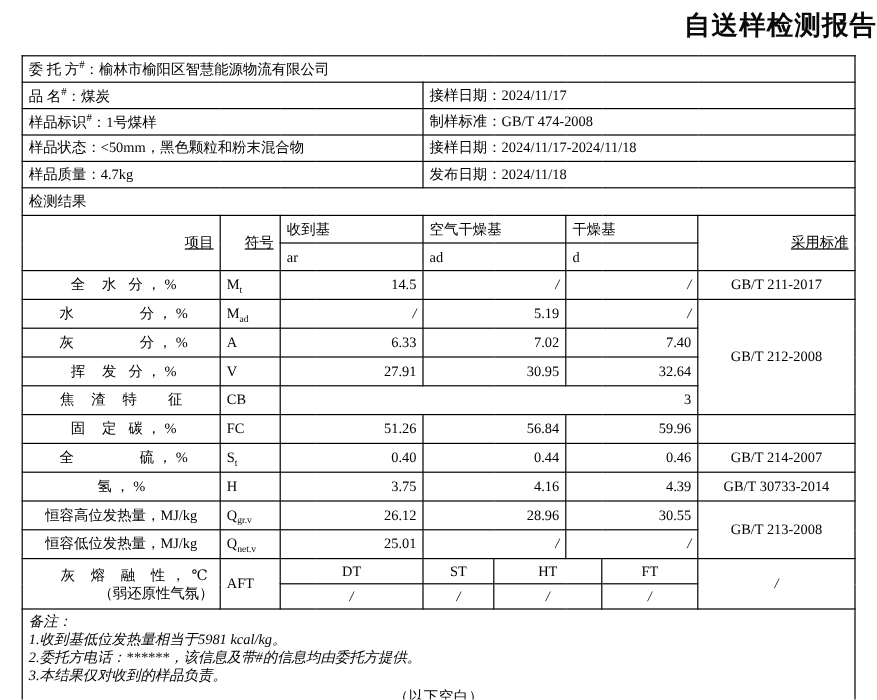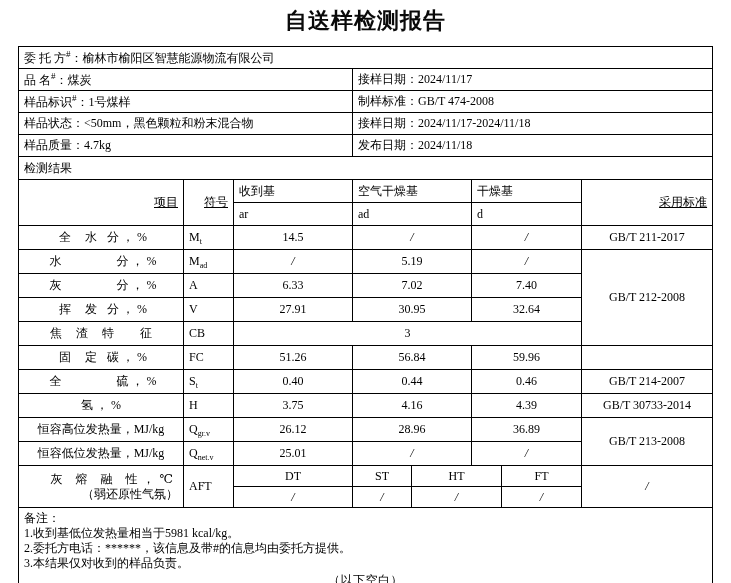--- a/index.html
+++ b/index.html
@@ -25,21 +25,21 @@
   
   .title-row {
     position: relative;
     height: 46px;
   }
   .doc-title {
     position: absolute;
     left: 0;
     right: 0;
     top: 6px;
-    text-align: center;
+    text-align: right;
     font-family: "Liberation Sans", "DejaVu Sans", sans-serif;
     font-size: 22px;
     font-weight: bold;
     letter-spacing: 1px;
     color: #0a0a0a;
   }
   .report-no {
     position: absolute;
     right: 18px;
     top: 28px;
@@ -126,21 +126,21 @@
     font-size: 12.5px;
     white-space: nowrap;
   }
   .c-sym sub {
     font-size: 8px;
     vertical-align: baseline;
     position: relative;
     top: 3px;
   }
   .c-val {
-    text-align: center;
+    text-align: right;
     font-size: 12.5px;
   }
   .c-std {
     text-align: center;
     font-size: 12px;
     white-space: nowrap;
   }
   .slash {
     font-style: italic;
     font-size: 13px;
@@ -165,20 +165,21 @@
   
   .remarks {
     height: 82px;
     vertical-align: top;
     padding: 4px 6px 0 6px;
     font-size: 12px;
     line-height: 1.42;
   }
   .remarks .ln {
     white-space: nowrap;
+    font-style: italic;
   }
   .remarks .blank-note {
     text-align: center;
     margin-top: 2px;
     letter-spacing: 0.5px;
   }
 </style>
 </head>
 <body>
 
@@ -322,21 +323,21 @@
       <td class="c-val" colspan="2">4.16</td>
       <td class="c-val" colspan="2">4.39</td>
       <td class="c-std" rowspan="1">GB/T 30733-2014</td>
     </tr>
 
     <tr class="r">
       <td class="c-item-sm">恒容高位发热量，MJ/kg</td>
       <td class="c-sym"><span>Q</span><sub>gr.v</sub></td>
       <td class="c-val" colspan="2">26.12</td>
       <td class="c-val" colspan="2">28.96</td>
-      <td class="c-val" colspan="2">36.89</td>
+      <td class="c-val" colspan="2">30.55</td>
       <td class="c-std" rowspan="2">GB/T 213-2008</td>
     </tr>
 
     <tr class="r">
       <td class="c-item-sm">恒容低位发热量，MJ/kg</td>
       <td class="c-sym"><span>Q</span><sub>net.v</sub></td>
       <td class="c-val" colspan="2">25.01</td>
       <td class="c-val slash" colspan="2">/</td>
       <td class="c-val slash" colspan="2">/</td>
     </tr>

